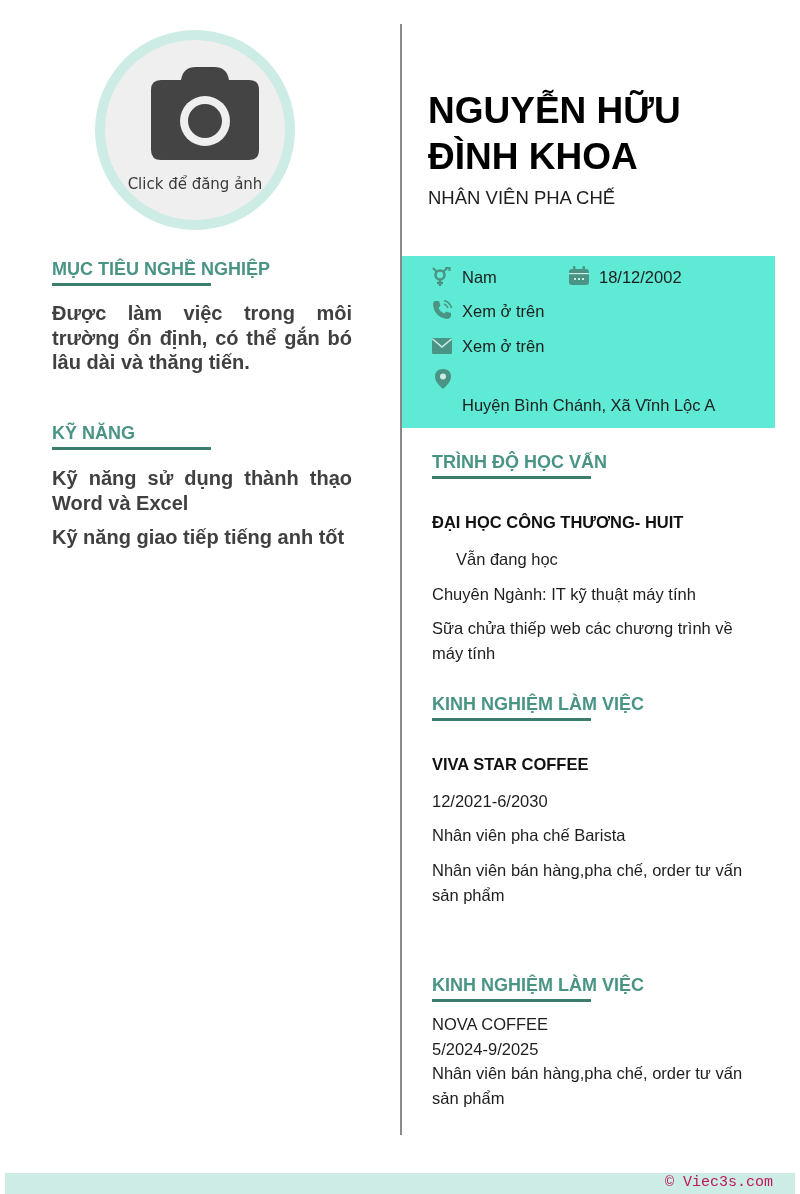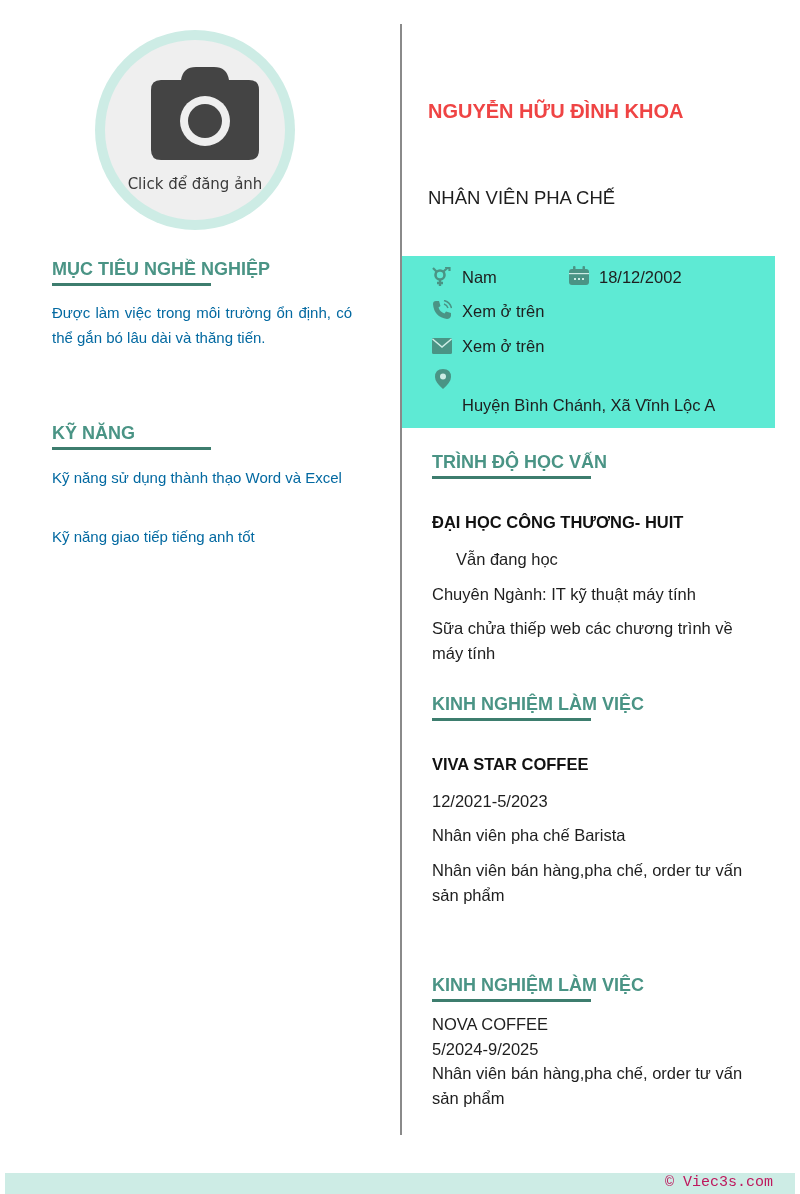--- a/index.html
+++ b/index.html
@@ -11,25 +11,25 @@
   
   .avatar-ring { position: absolute; left: 95px; top: 30px; width: 200px; height: 200px; border-radius: 50%; background: #cdece5; }
   .avatar-inner { position: absolute; left: 10px; top: 10px; width: 180px; height: 180px; border-radius: 50%; background: #efefef; }
   .camera { position: absolute; left: 46px; top: 27px; width: 108px; height: 93px; }
   .avatar-caption { position: absolute; left: 0; top: 135px; width: 180px; text-align: center; font-size: 16px; color: #3a3a3a; font-family: "DejaVu Sans", sans-serif; font-size: 15px; }
 
   
   .sec-title { position: absolute; font-size: 18px; font-weight: bold; color: #4a9485; letter-spacing: 0px; white-space: nowrap; }
   .sec-underline { position: absolute; height: 3px; width: 159px; background: #3d7d6e; }
 
-  .para { position: absolute; font-size: 15px; line-height: 24.5px; color: #0369a1; }
+  .para { position: absolute; font-size: 20px; line-height: 24.5px; color: #404040; font-weight: bold; }
   .justify { text-align: justify; }
 
   
-  .name { position: absolute; left: 428px; top: 88px; width: 340px; font-size: 20px; font-weight: bold; line-height: 46px; color: #ef4444; }
+  .name { position: absolute; left: 428px; top: 88px; width: 340px; font-size: 37px; font-weight: bold; line-height: 46px; color: #000000; }
   .job { position: absolute; left: 428px; top: 187px; font-size: 18.5px; color: #1e1e1e; }
 
   
   .contact { position: absolute; left: 402px; top: 256px; width: 373px; height: 172px; background: #5eead4; }
   .c-icon { position: absolute; width: 20px; height: 20px; }
   .c-text { position: absolute; font-size: 16.5px; line-height: 25px; color: #1e1e1e; white-space: nowrap; }
 
   .bold-line { position: absolute; font-size: 16.5px; font-weight: bold; color: #111; white-space: nowrap; }
   .line { position: absolute; font-size: 16.5px; color: #1e1e1e; white-space: nowrap; line-height: 24.5px; }
 
@@ -108,21 +108,21 @@
 <div class="sec-underline" style="left:432px; top:476px;"></div>
 <div class="bold-line" style="left:432px; top:513px;">ĐẠI HỌC CÔNG THƯƠNG- HUIT</div>
 <div class="line" style="left:456px; top:547px;">Vẫn đang học</div>
 <div class="line" style="left:432px; top:582px;">Chuyên Ngành: IT kỹ thuật máy tính</div>
 <div class="line" style="left:432px; top:616px;">Sữa chửa thiếp web các chương trình về</div>
 <div class="line" style="left:432px; top:641px;">máy tính</div>
 
 <div class="sec-title" style="left:432px; top:694px;">KINH NGHIỆM LÀM VIỆC</div>
 <div class="sec-underline" style="left:432px; top:718px;"></div>
 <div class="bold-line" style="left:432px; top:755px;">VIVA STAR COFFEE</div>
-<div class="line" style="left:432px; top:789px;">12/2021-5/2023</div>
+<div class="line" style="left:432px; top:789px;">12/2021-6/2030</div>
 <div class="line" style="left:432px; top:823px;">Nhân viên pha chế Barista</div>
 <div class="line" style="left:432px; top:858px;">Nhân viên bán hàng,pha chế, order tư vấn</div>
 <div class="line" style="left:432px; top:883px;">sản phẩm</div>
 
 <div class="sec-title" style="left:432px; top:975px;">KINH NGHIỆM LÀM VIỆC</div>
 <div class="sec-underline" style="left:432px; top:999px;"></div>
 <div class="line" style="left:432px; top:1012px;">NOVA COFFEE</div>
 <div class="line" style="left:432px; top:1037px;">5/2024-9/2025</div>
 <div class="line" style="left:432px; top:1061px;">Nhân viên bán hàng,pha chế, order tư vấn</div>
 <div class="line" style="left:432px; top:1086px;">sản phẩm</div>

